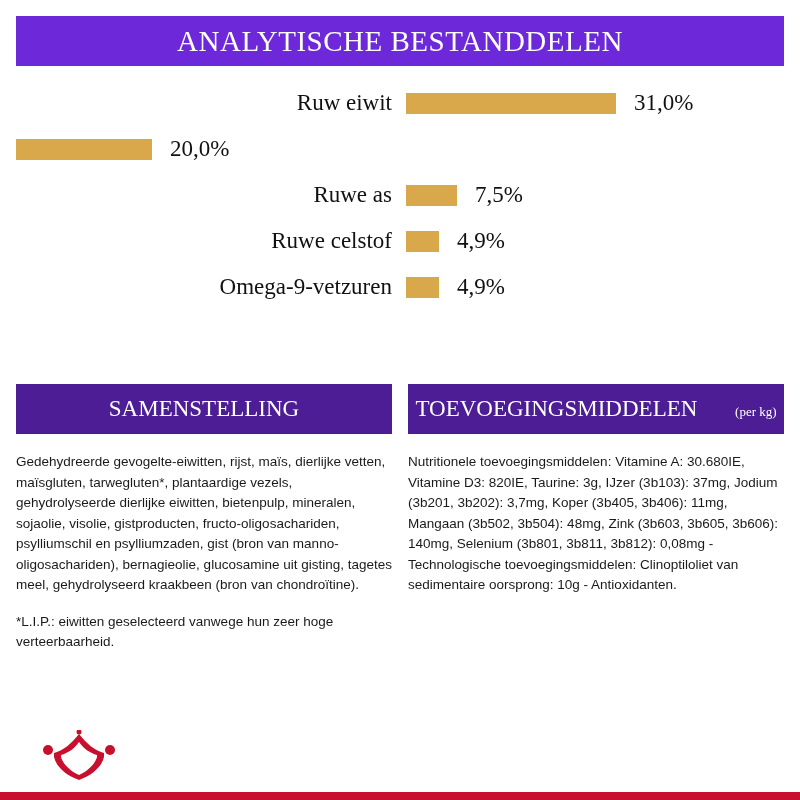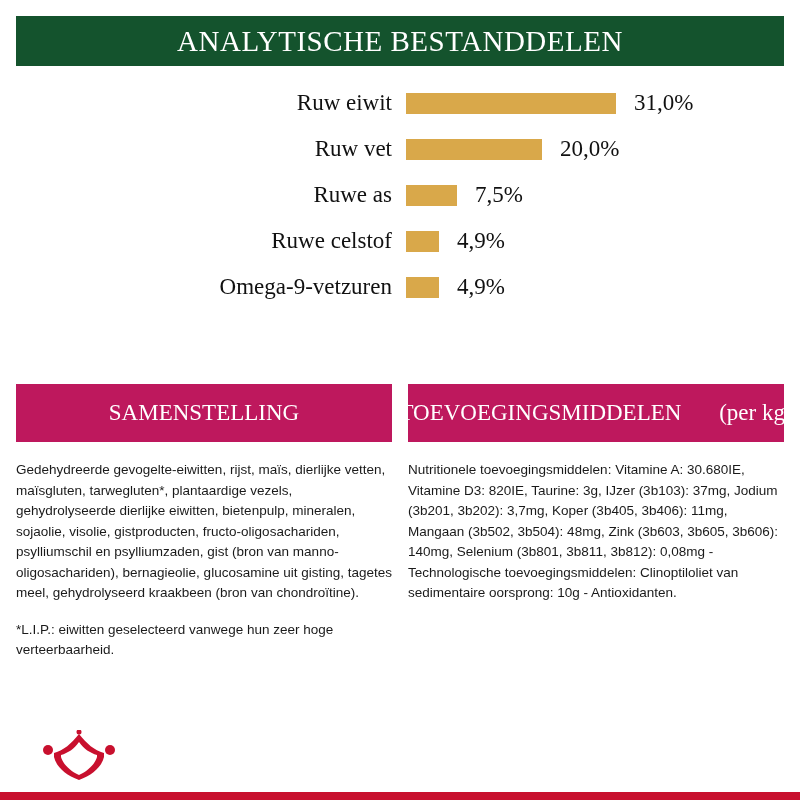--- a/index.html
+++ b/index.html
@@ -21,21 +21,21 @@
     box-sizing: border-box;
   }
 
   
   .header-band {
     position: absolute;
     left: 16px;
     top: 16px;
     width: 768px;
     height: 50px;
-    background: #14532d;
+    background: #6d28d9;
     display: flex;
     align-items: center;
     justify-content: center;
   }
   .header-title {
     color: #ffffff;
     font-size: 29px;
     letter-spacing: 0.5px;
     font-weight: normal;
     font-family: "Liberation Serif", serif;
@@ -88,36 +88,36 @@
     left: 16px;
     top: 384px;
     width: 768px;
     display: flex;
     gap: 16px;
   }
   .col {
     width: 376px;
   }
   .col-head {
-    height: 58px;
-    background: #be185d;
+    height: 50px;
+    background: #4c1d95;
     display: flex;
     align-items: center;
     justify-content: center;
     padding: 0 8px;
     box-sizing: border-box;
   }
   .col-head-text {
     color: #ffffff;
     font-family: "Liberation Serif", serif;
     font-size: 23px;
     white-space: nowrap;
   }
   .col-head-text .small {
-    font-size: 23px;
+    font-size: 13px;
     margin-left: 32px;
   }
   .col-body {
     padding-top: 18px;
     font-size: 13.5px;
     line-height: 1.52;
     color: #1a1a1a;
   }
   .col-body p {
     margin: 0 0 16px 0;
@@ -156,21 +156,20 @@
 
     <div class="chart-row">
       <div class="chart-label">Ruw eiwit</div>
       <div class="chart-bar-wrap">
         <div class="chart-bar" style="width:210px;"></div>
         <div class="chart-value">31,0%</div>
       </div>
     </div>
 
     <div class="chart-row">
-      <div class="chart-label">Ruw vet</div>
       <div class="chart-bar-wrap">
         <div class="chart-bar" style="width:136px;"></div>
         <div class="chart-value">20,0%</div>
       </div>
     </div>
 
     <div class="chart-row">
       <div class="chart-label">Ruwe as</div>
       <div class="chart-bar-wrap">
         <div class="chart-bar" style="width:51px;"></div>

